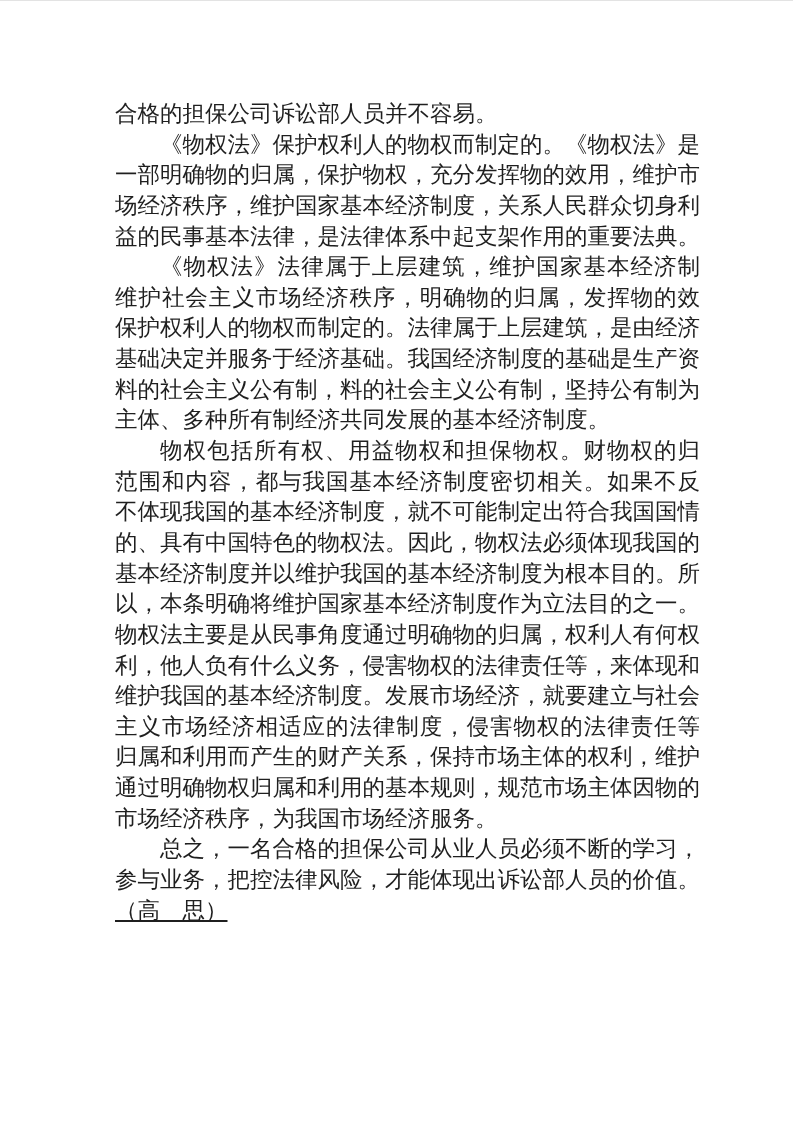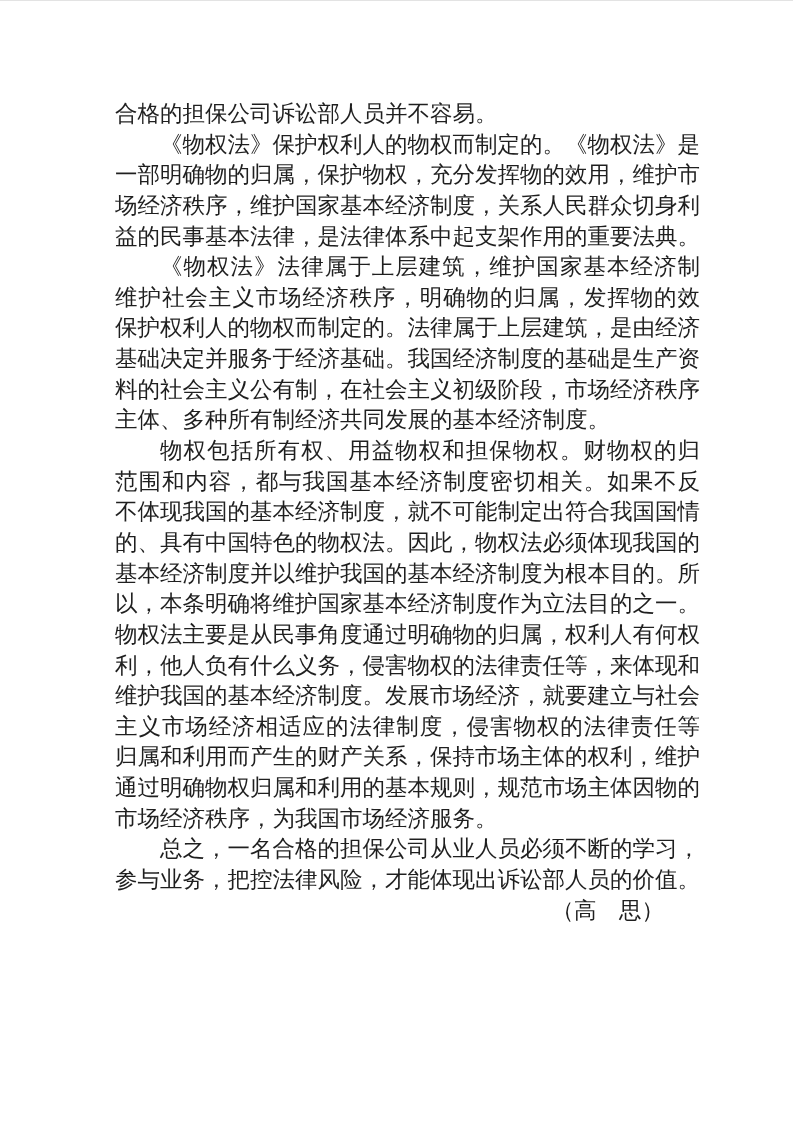--- a/index.html
+++ b/index.html
@@ -42,22 +42,22 @@
   .line.j {
     text-align: justify;
     text-align-last: justify;
     text-justify: inter-character;
   }
   
   .line.ind {
     text-indent: 45px;
   }
   .line.sig {
-    text-align: right;
     padding-right: 36px;
+    text-decoration: underline;
   }
   .pagenum-wrap {
     position: absolute;
     top: 1036px;
     left: 0;
     width: 100%;
     text-align: center;
   }
   .pagenum {
     font-size: 15px;
@@ -76,21 +76,21 @@
     <div id="lines-container">
         <div class="line">合格的担保公司诉讼部人员并不容易。</div>
         <div class="line j ind">《物权法》保护权利人的物权而制定的。《物权法》是</div>
         <div class="line j">一部明确物的归属，保护物权，充分发挥物的效用，维护市</div>
         <div class="line j">场经济秩序，维护国家基本经济制度，关系人民群众切身利</div>
         <div class="line">益的民事基本法律，是法律体系中起支架作用的重要法典。</div>
         <div class="line j ind">《物权法》法律属于上层建筑，维护国家基本经济制度，</div>
         <div class="line j">维护社会主义市场经济秩序，明确物的归属，发挥物的效用，</div>
         <div class="line j">保护权利人的物权而制定的。法律属于上层建筑，是由经济</div>
         <div class="line j">基础决定并服务于经济基础。我国经济制度的基础是生产资</div>
-        <div class="line j">料的社会主义公有制，在社会主义初级阶段，市场经济秩序</div>
+        <div class="line j">料的社会主义公有制，料的社会主义公有制，坚持公有制为</div>
         <div class="line">主体、多种所有制经济共同发展的基本经济制度。</div>
         <div class="line j ind">物权包括所有权、用益物权和担保物权。财物权的归属、</div>
         <div class="line j">范围和内容，都与我国基本经济制度密切相关。如果不反映、</div>
         <div class="line j">不体现我国的基本经济制度，就不可能制定出符合我国国情</div>
         <div class="line j">的、具有中国特色的物权法。因此，物权法必须体现我国的</div>
         <div class="line j">基本经济制度并以维护我国的基本经济制度为根本目的。所</div>
         <div class="line j">以，本条明确将维护国家基本经济制度作为立法目的之一。</div>
         <div class="line j">物权法主要是从民事角度通过明确物的归属，权利人有何权</div>
         <div class="line j">利，他人负有什么义务，侵害物权的法律责任等，来体现和</div>
         <div class="line j">维护我国的基本经济制度。发展市场经济，就要建立与社会</div>

